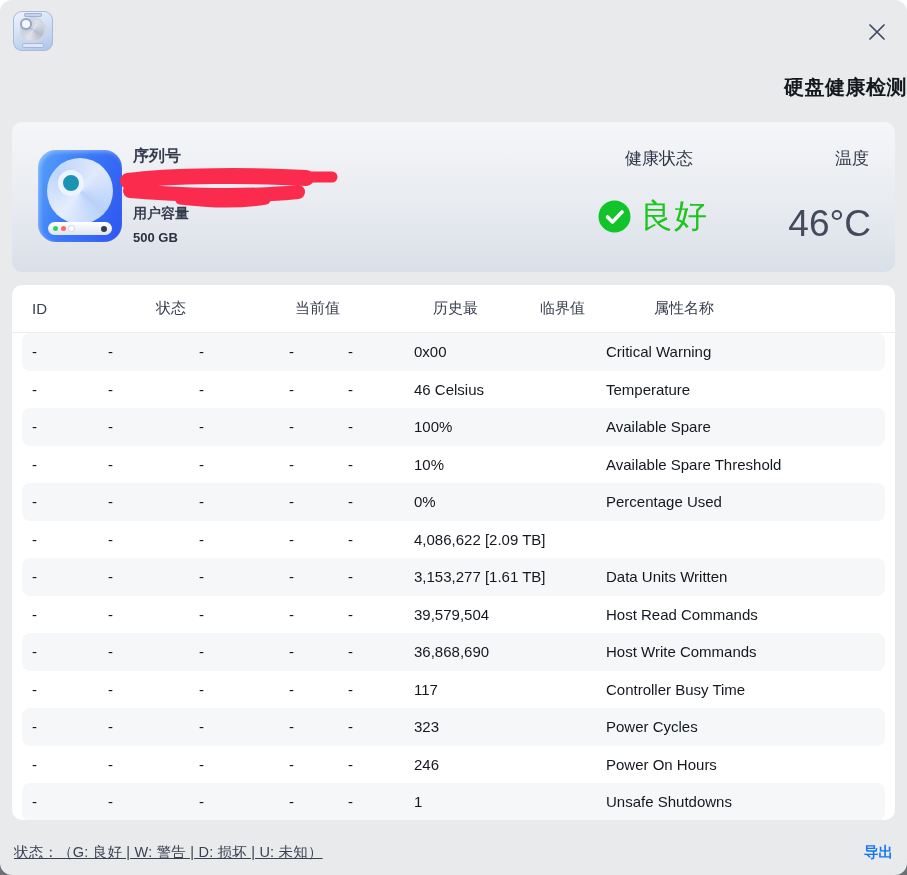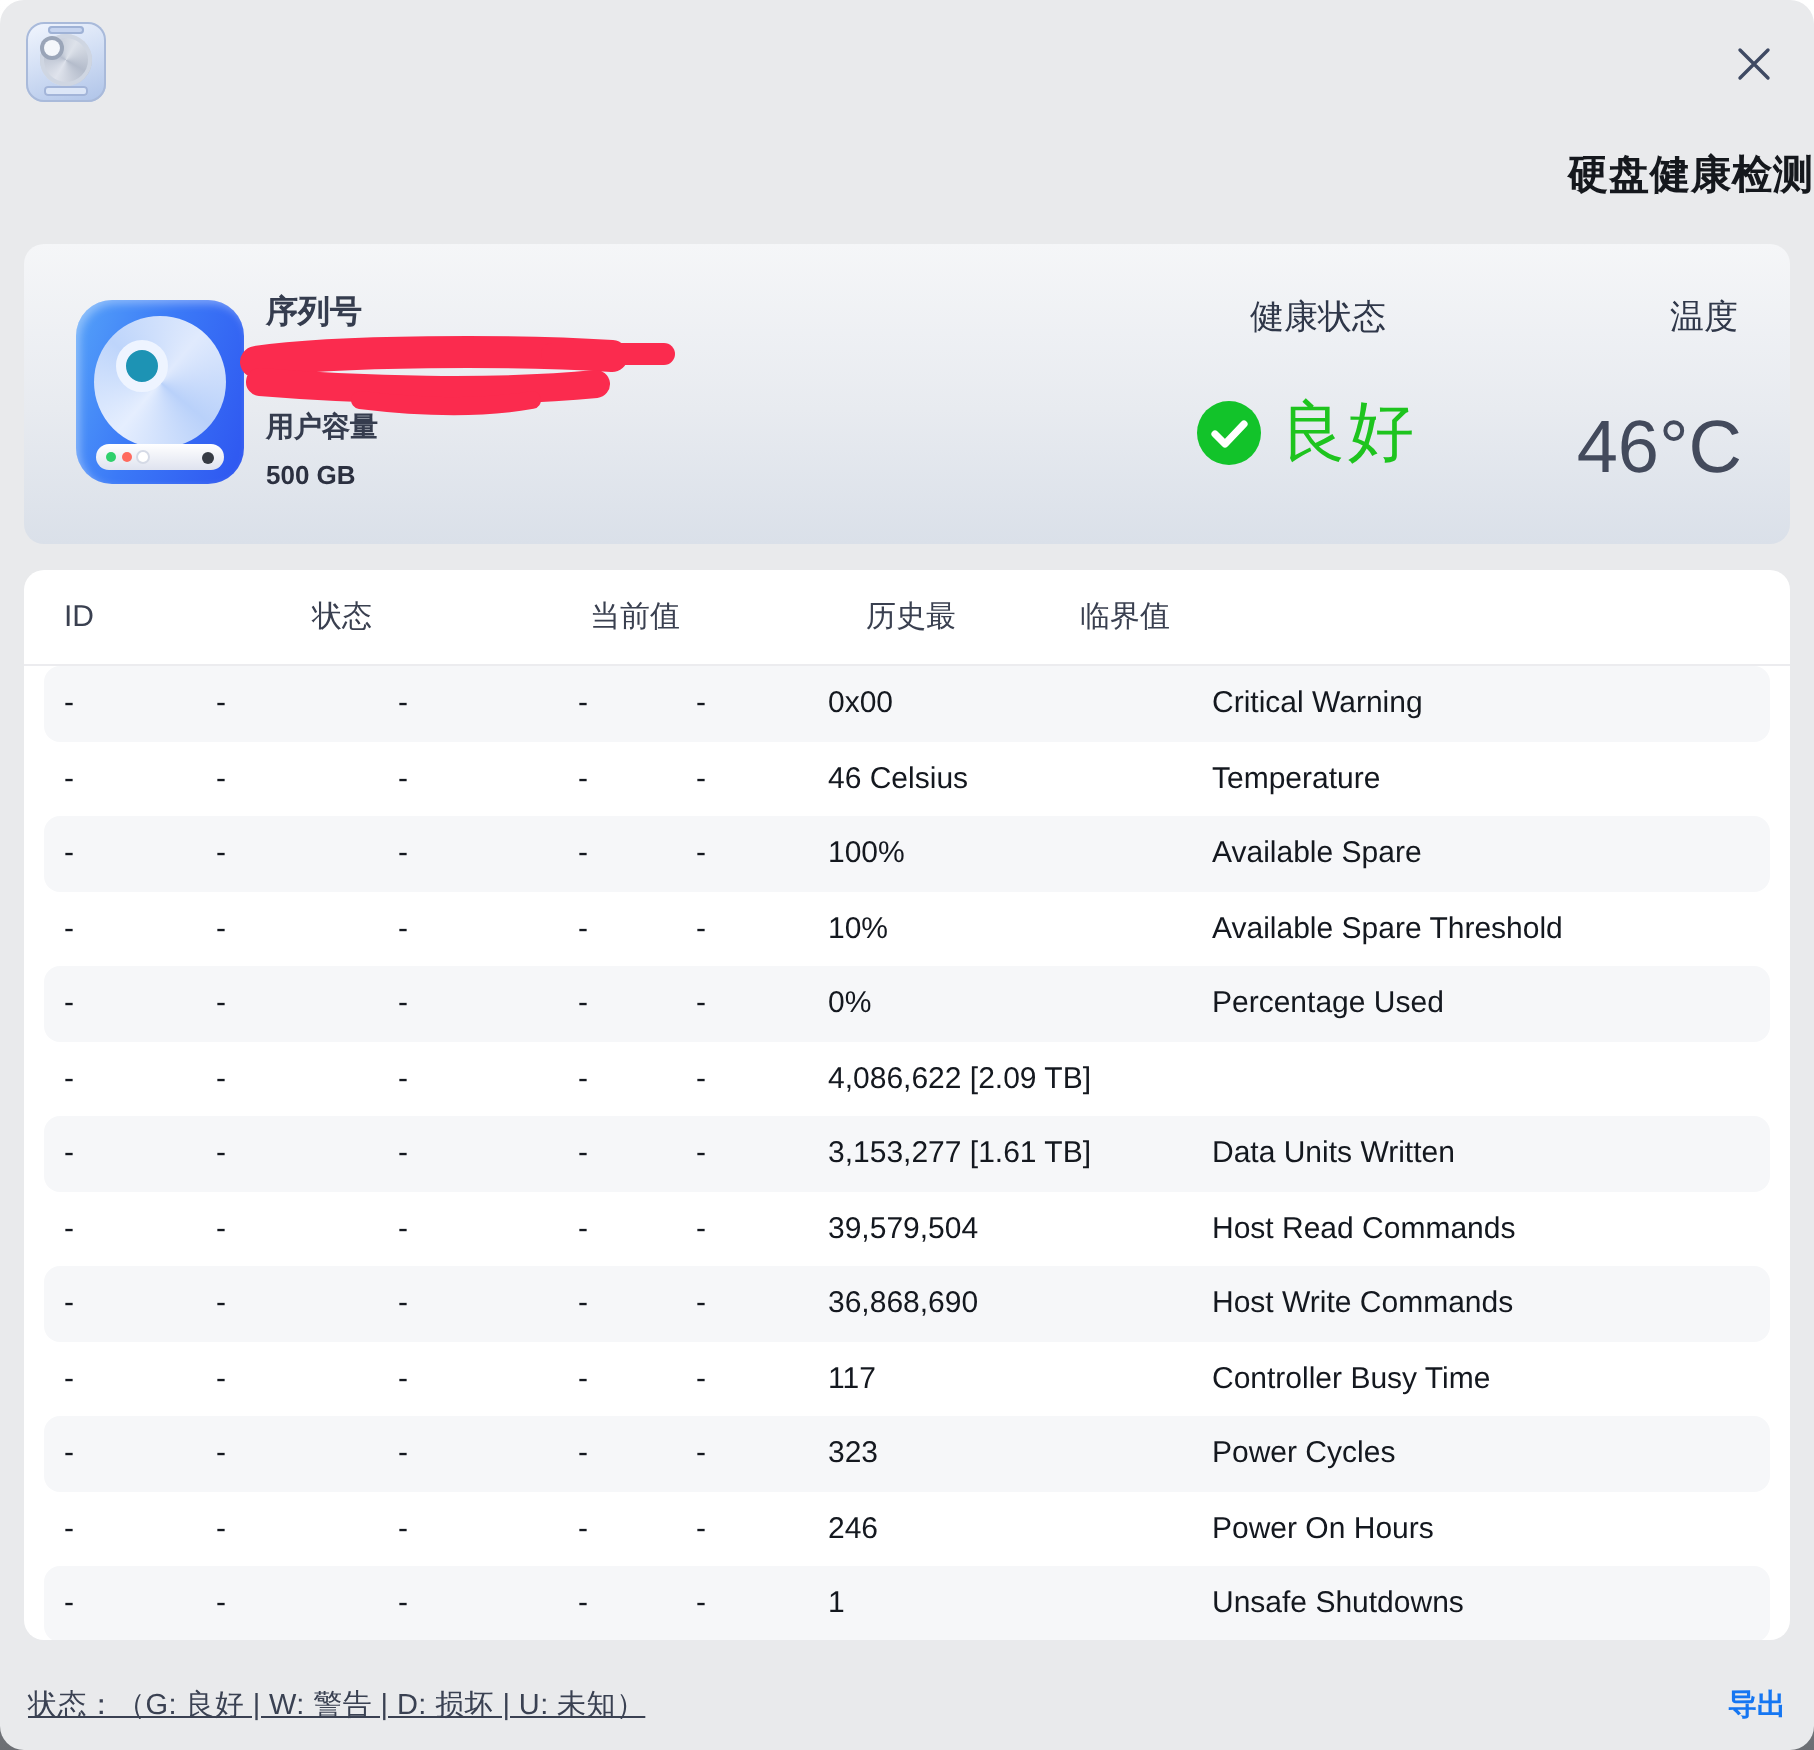--- a/index.html
+++ b/index.html
@@ -193,20 +193,21 @@
     <div class="temp-value">46°C</div>
   </div>
 
   <div class="table-panel">
     <div class="thead">
       <div class="th">ID</div>
       <div class="th">状态</div>
       <div class="th">当前值</div>
       <div class="th">历史最</div>
       <div class="th">临界值</div>
+      <div class="th">属性名称</div>
     </div>
     <div class="tbody">
         <div class="trow striped">
           <div class="tcell">-</div>
           <div class="tcell">-</div>
           <div class="tcell">-</div>
           <div class="tcell">-</div>
           <div class="tcell">-</div>
           <div class="tcell">0x00</div>
           <div class="tcell">Critical Warning</div>

